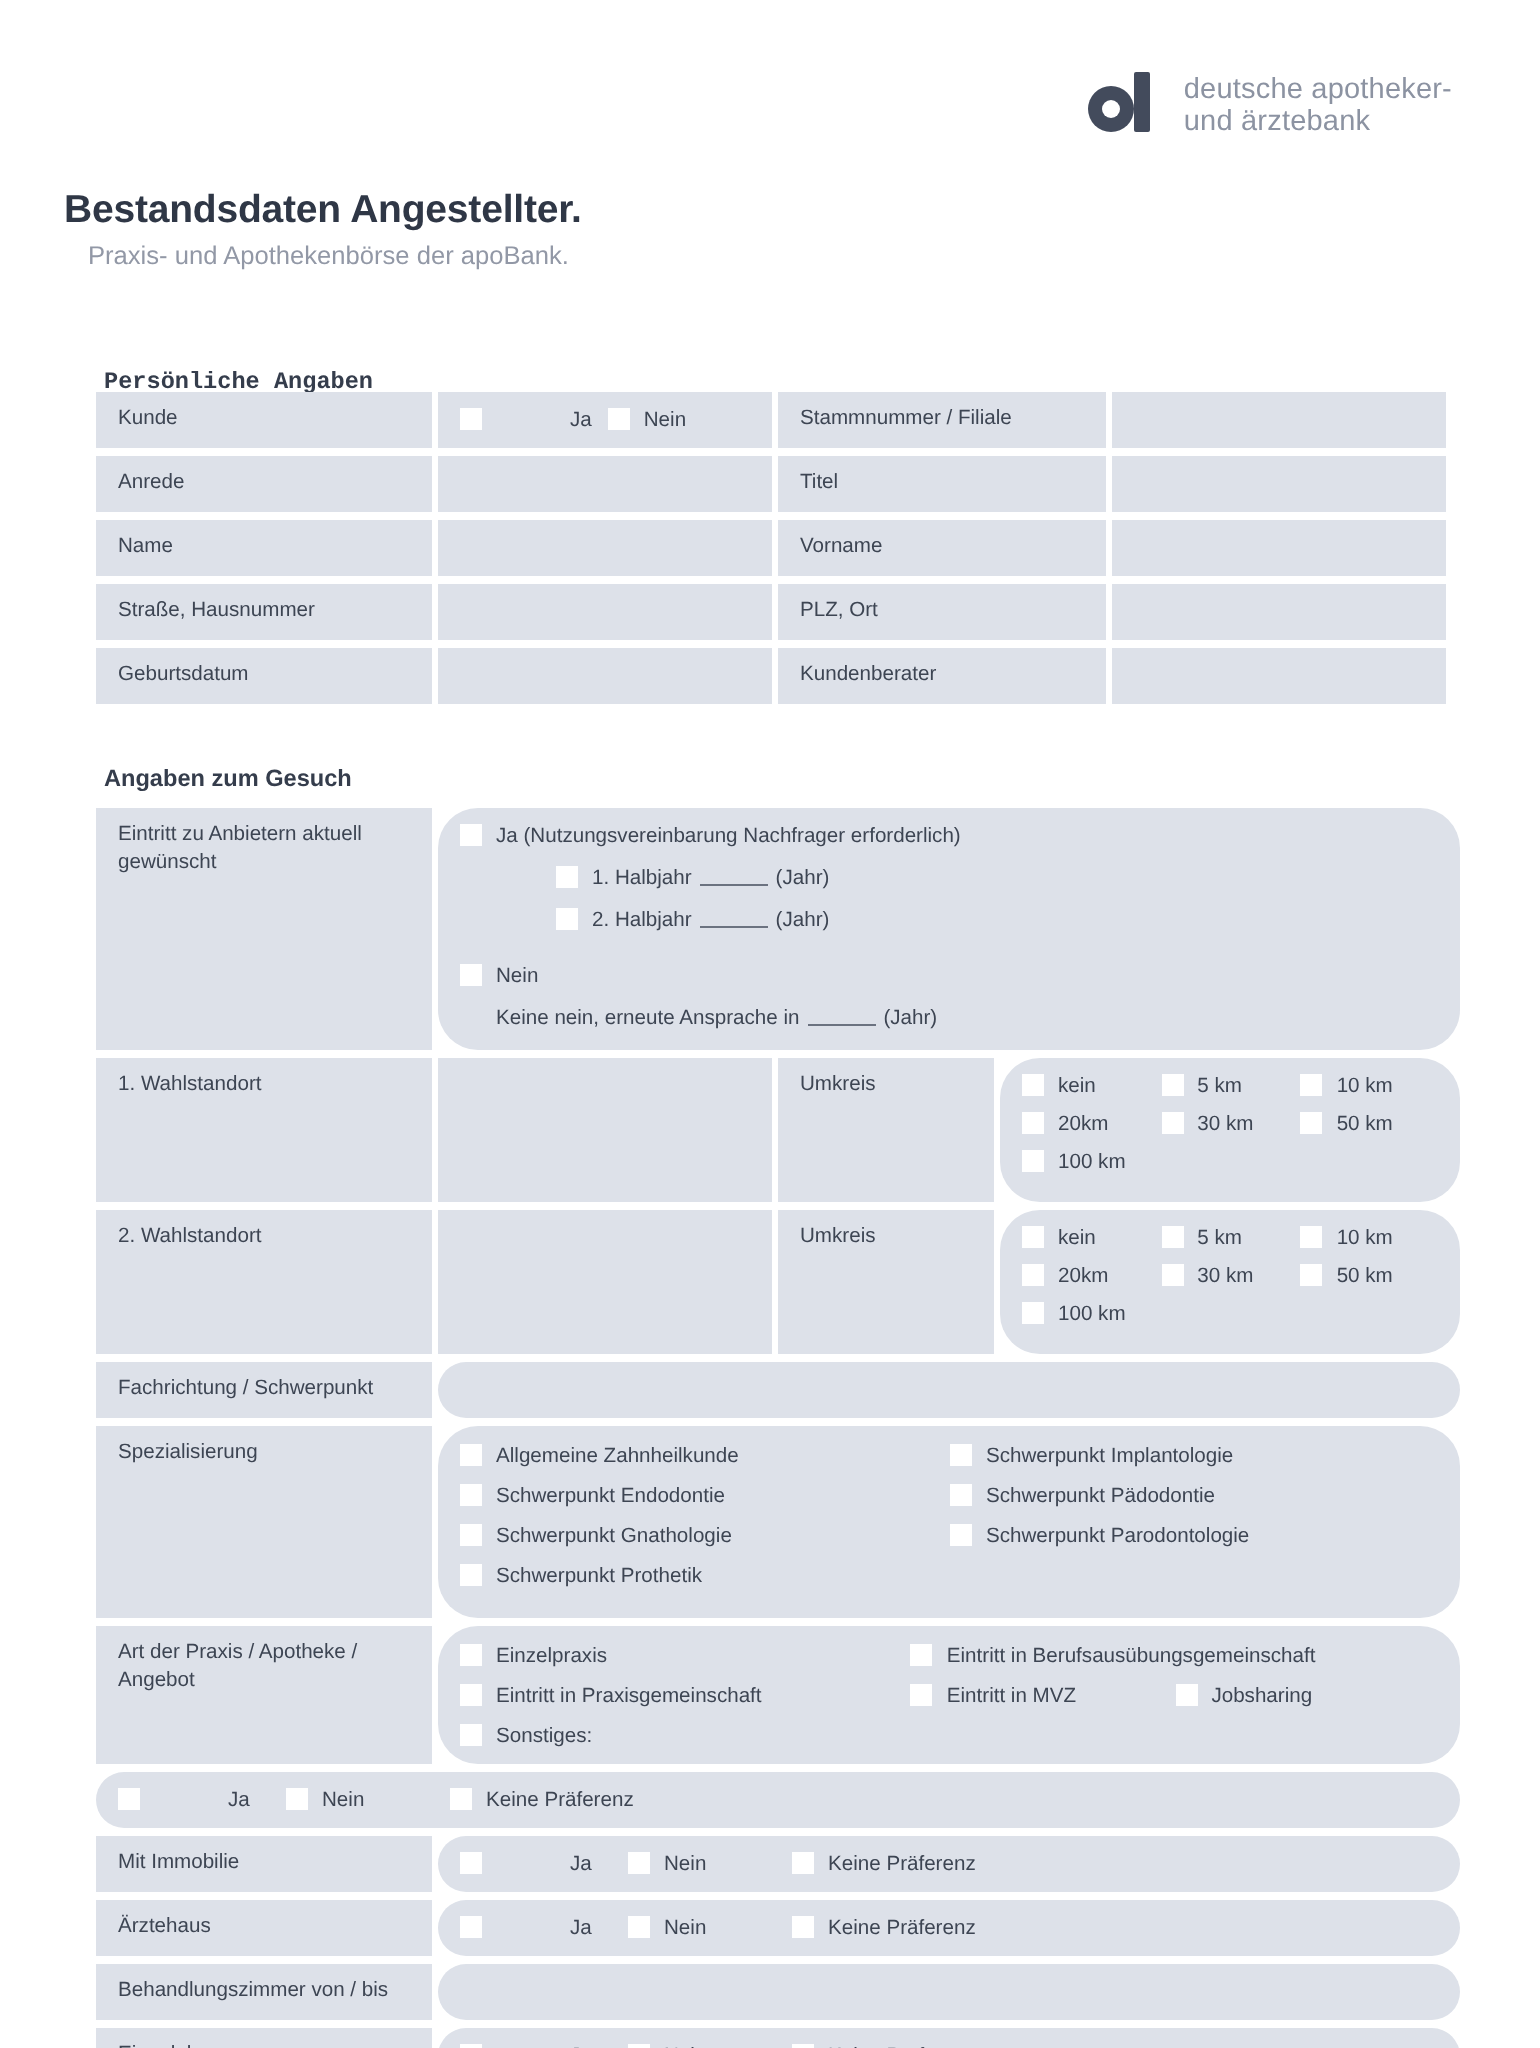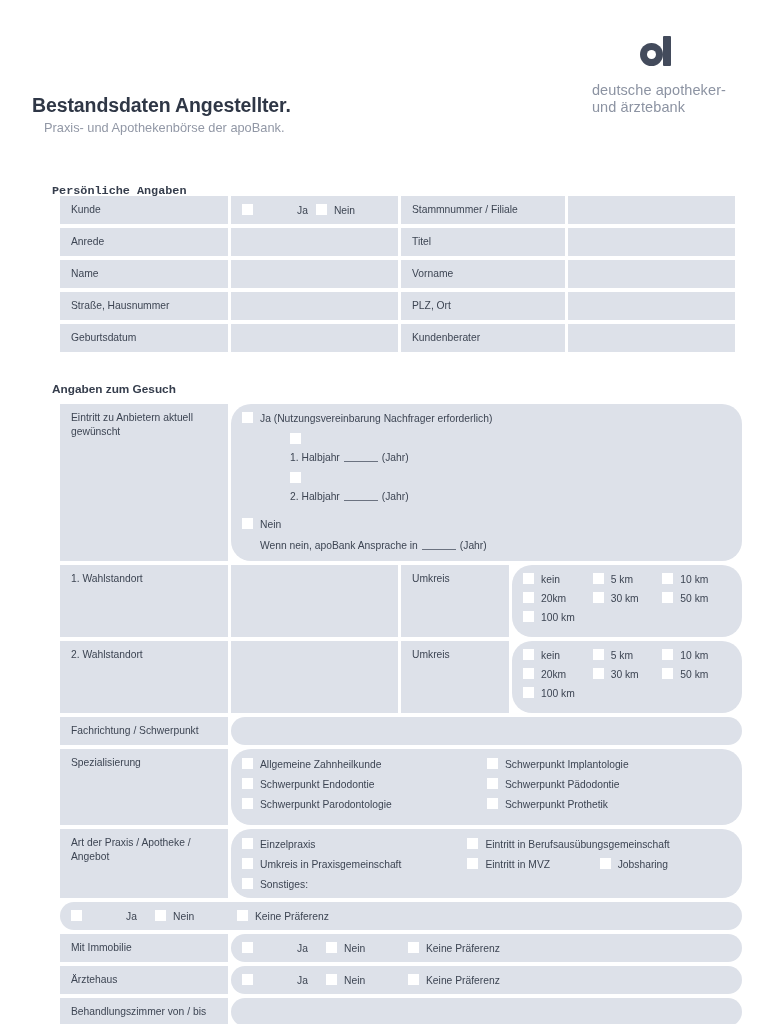--- a/index.html
+++ b/index.html
@@ -17,21 +17,20 @@
   }
 
   
   .logo-block {
     position: absolute;
     top: 34px;
     right: 44px;
     display: flex;
     align-items: center;
     gap: 10px;
-    flex-direction: column;
   }
   .logo-mark {
     width: 38px;
     height: 38px;
     position: relative;
     flex: 0 0 auto;
   }
   .logo-mark .bowl {
     position: absolute;
     left: 0; top: 9px;
@@ -86,21 +85,21 @@
     font-size: 11.8px;
     font-weight: bold;
     color: #353d4c;
   }
   #h-personal { top: 184px; font-family: Liberation Mono, monospace; }
   #h-gesuch   { top: 382px; }
 
   
   .form {
     position: absolute;
-    left: 60px;
+    left: 48px;
     width: 682px;
   }
   #form-personal { top: 196px; }
   #form-gesuch   { top: 404px; }
 
   .row {
     display: flex;
     gap: 3px;
     margin-bottom: 4px;
   }
@@ -151,21 +150,21 @@
 
   
   .gesuch-body { padding-top: 8px; padding-bottom: 8px; }
   .gline {
     display: flex;
     align-items: flex-start;
     margin-bottom: 7px;
   }
   .gline .lead { display: flex; align-items: flex-start; gap: 7px; }
   .halb-col { margin-left: 48px; }
-  .halb-row { display: flex; align-items: flex-start; gap: 7px; margin-bottom: 7px; flex-direction: column; }
+  .halb-row { display: flex; align-items: flex-start; gap: 7px; margin-bottom: 7px; }
   .indent-txt { padding-left: 18px; }
   .blank-line {
     display: inline-block;
     border-bottom: 1px solid #6b7280;
     width: 34px;
     margin: 0 4px -1px 4px;
     height: 9px;
   }
 
   
@@ -304,21 +303,21 @@
 
       <div class="gline">
         <span class="lead">
           <span class="cb"></span>
           <span class="txt">Nein</span>
         </span>
       </div>
 
       <div class="gline" style="margin-bottom:0">
         <span class="indent-txt">
-          <span>Wenn nein, apoBank Ansprache in</span><span class="blank-line"></span><span>(Jahr)</span>
+          <span>Keine nein, erneute Ansprache in</span><span class="blank-line"></span><span>(Jahr)</span>
         </span>
       </div>
     </div>
   </div>
 
   <div class="row">
     <div class="cell label" style="min-height:58px">1. Wahlstandort</div>
     <div class="cell value" style="min-height:58px"></div>
     <div class="cell label2" style="min-height:58px;width:108px;flex:0 0 108px">Umkreis</div>
     <div class="cell wide" style="min-height:58px">
@@ -413,20 +412,24 @@
         <span class="cb-item">
           <span class="cb"></span>
           <span class="txt">Schwerpunkt Endodontie</span>
         </span>
         <span class="cb-item">
           <span class="cb"></span>
           <span class="txt">Schwerpunkt Pädodontie</span>
         </span>
         <span class="cb-item">
           <span class="cb"></span>
+          <span class="txt">Schwerpunkt Gnathologie</span>
+        </span>
+        <span class="cb-item">
+          <span class="cb"></span>
           <span class="txt">Schwerpunkt Parodontologie</span>
         </span>
         <span class="cb-item">
           <span class="cb"></span>
           <span class="txt">Schwerpunkt Prothetik</span>
         </span>
       </div>
     </div>
   </div>
 
@@ -440,21 +443,21 @@
         <span class="cb-item half-left">
           <span class="cb"></span>
           <span class="txt">Einzelpraxis</span>
         </span>
         <span class="cb-item" style="width:54%">
           <span class="cb"></span>
           <span class="txt">Eintritt in Berufsausübungsgemeinschaft</span>
         </span>
         <span class="cb-item half-left">
           <span class="cb"></span>
-          <span class="txt">Umkreis in Praxisgemeinschaft</span>
+          <span class="txt">Eintritt in Praxisgemeinschaft</span>
         </span>
         <span class="cb-item quarter">
           <span class="cb"></span>
           <span class="txt">Eintritt in MVZ</span>
         </span>
         <span class="cb-item" style="width:27%">
           <span class="cb"></span>
           <span class="txt">Jobsharing</span>
         </span>
         <span class="cb-item full" style="margin-bottom:0">

